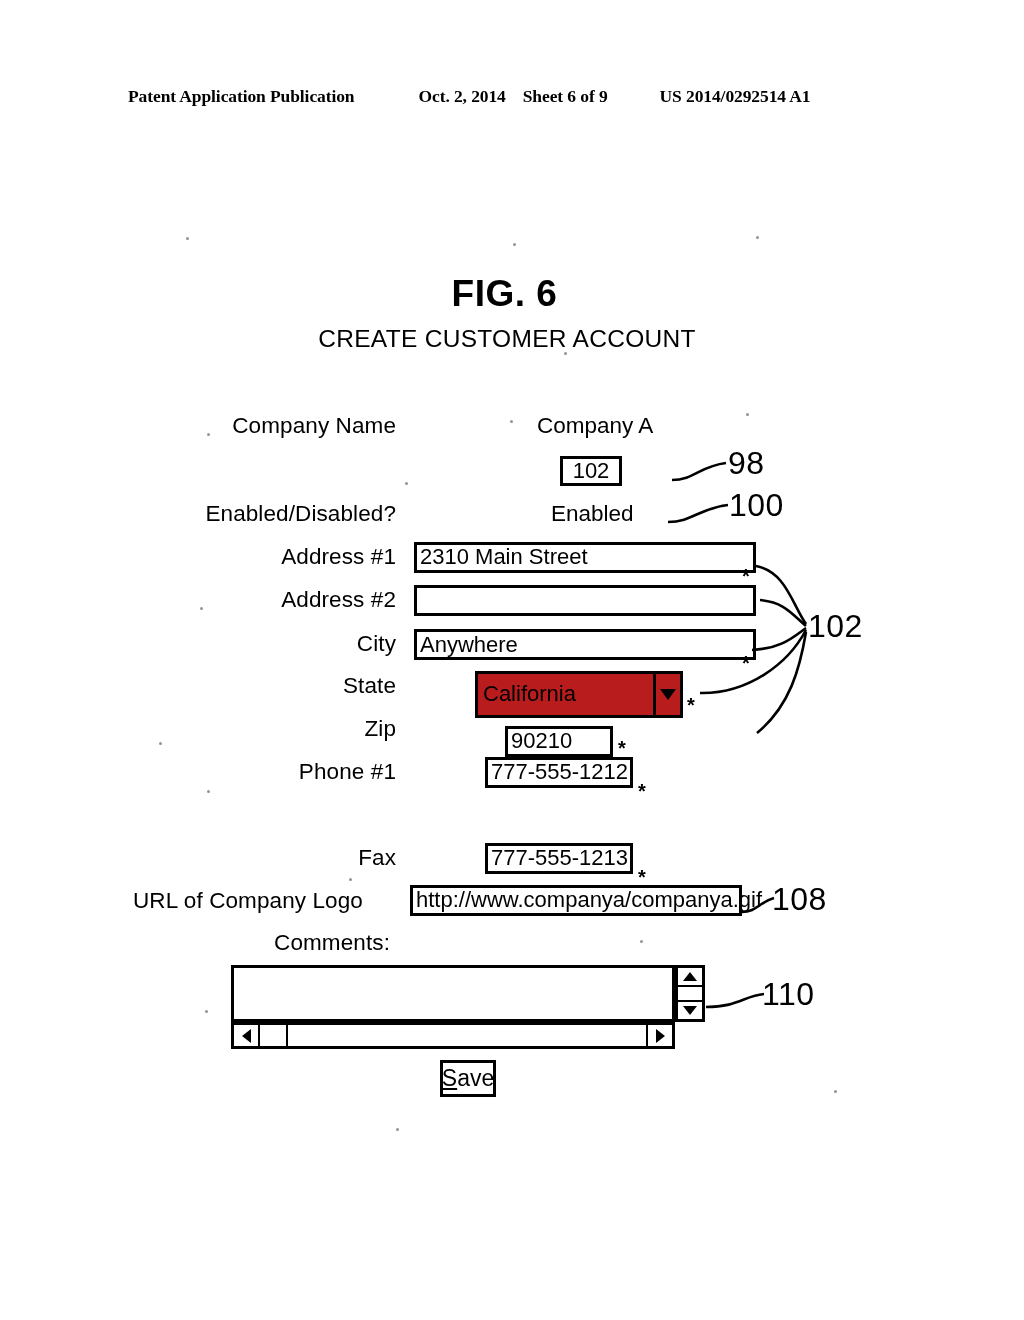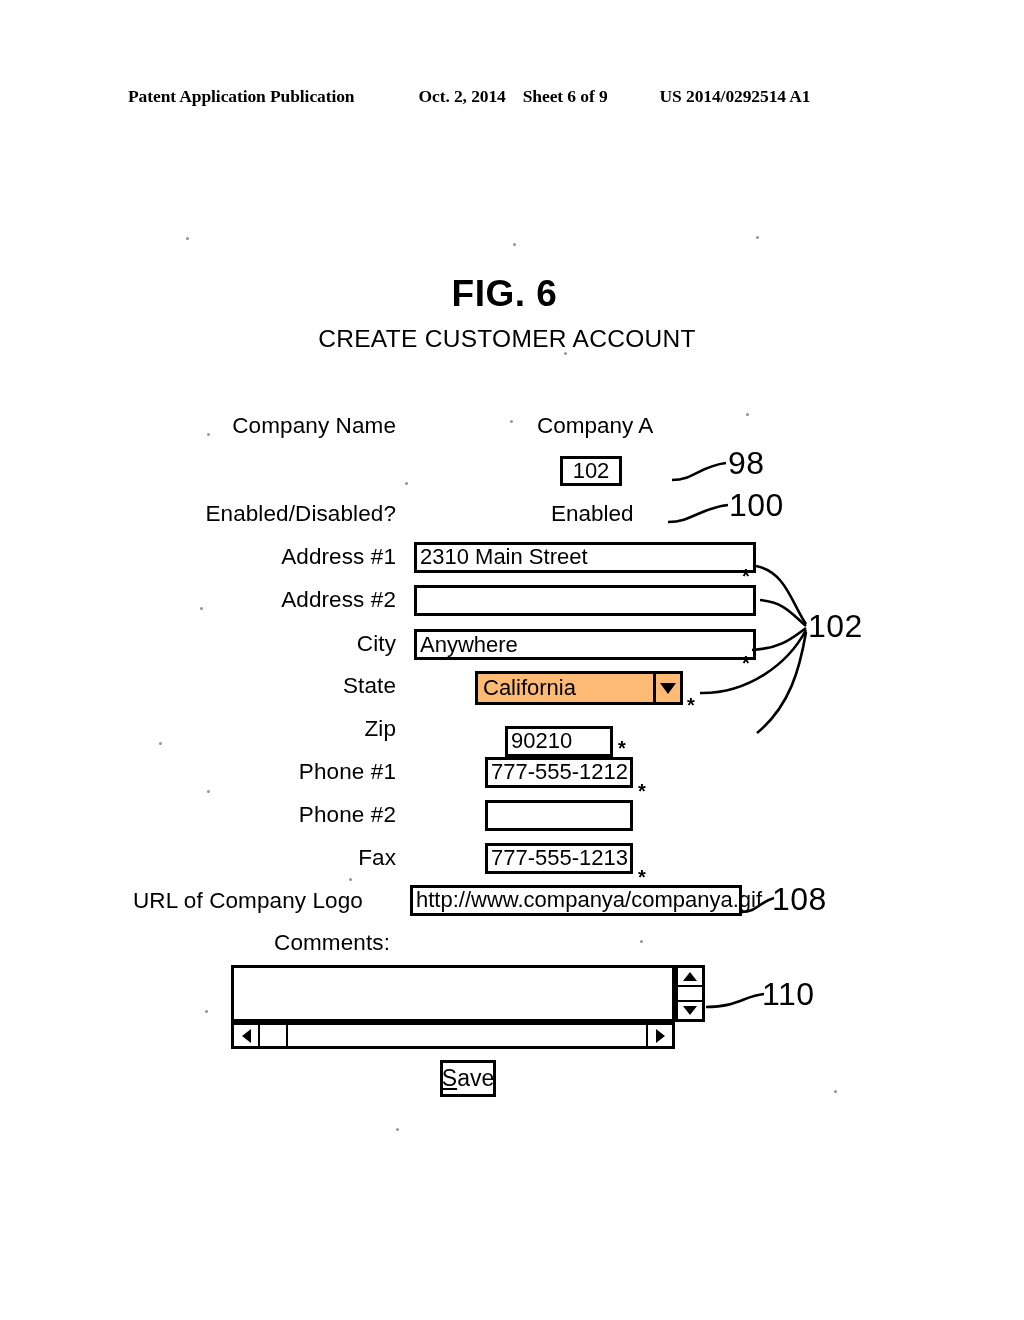--- a/index.html
+++ b/index.html
@@ -117,22 +117,22 @@
     height: 30px;
     justify-content: center;
   }
   .box-siteid .box-text { padding-left: 0; }
 
   
   .dropdown {
     position: absolute;
     box-sizing: border-box;
     border: 3px solid #000;
-    background: #fdba74;
-    height: 34px;
+    background: #b91c1c;
+    height: 47px;
     display: flex;
     align-items: center;
   }
   .dropdown .dd-text {
     font-size: 22px;
     white-space: nowrap;
     padding-left: 5px;
     flex: 1;
     margin-top: -1px;
   }
@@ -364,26 +364,20 @@
   </div>
 
   <div class="row" style="top:757px;">
     <div class="lbl">Phone #1</div>
     <div class="box" style="left:485px; top:0px; width:148px;">
       <span class="box-text">777-555-1212</span>
     </div>
     <div class="star" style="left:638px; top:24px;">*</div>
   </div>
 
-  <div class="row" style="top:800px;">
-    <div class="lbl">Phone #2</div>
-    <div class="box" style="left:485px; top:0px; width:148px;">
-      <span class="box-text"></span>
-    </div>
-  </div>
 
   <div class="row" style="top:843px;">
     <div class="lbl">Fax</div>
     <div class="box" style="left:485px; top:0px; width:148px;">
       <span class="box-text">777-555-1213</span>
     </div>
     <div class="star" style="left:638px; top:24px;">*</div>
   </div>
 
   <div class="row" style="top:886px;">

